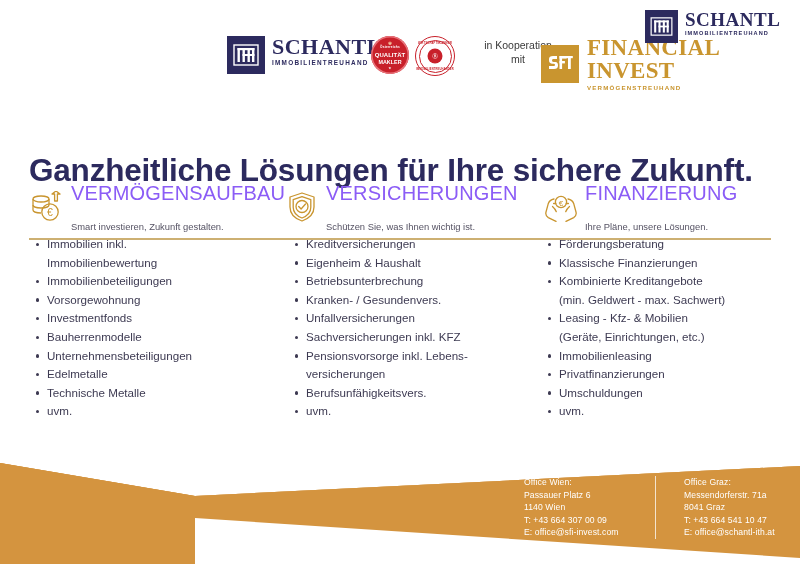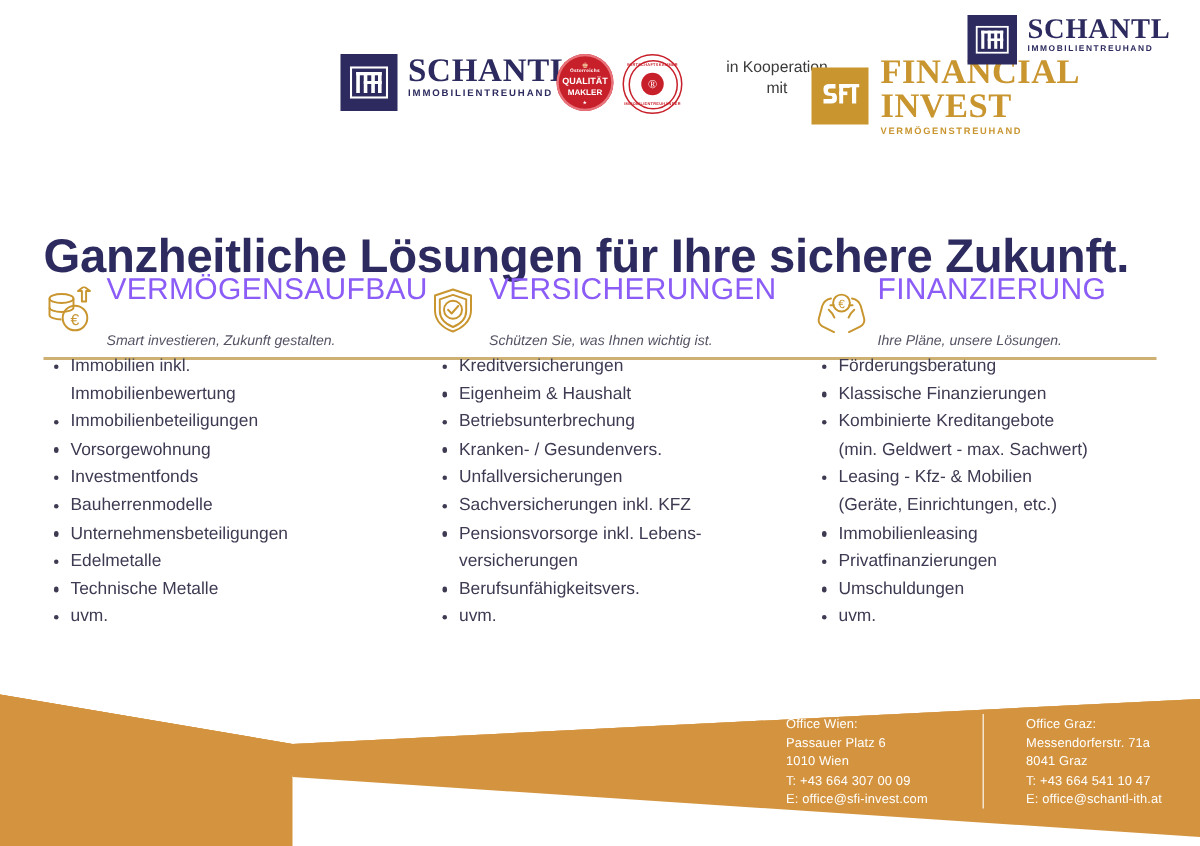--- a/index.html
+++ b/index.html
@@ -117,21 +117,21 @@
   .col:nth-child(3){padding-left:12px;}
 
   .col-head{display:flex;align-items:center;height:42px;}
   .col-icon{width:36px;flex:0 0 auto;display:flex;align-items:center;justify-content:center;}
   .col-text{margin-left:6px;}
   .col-title{
     font-size:20px;font-weight:normal;color:#8b5cf6;letter-spacing:.2px;
     line-height:1.1;
   }
   .col-tag{
-    font-size:9.4px;font-style:italic;color:#555263;margin-top:17px;
+    font-size:9.4px;color:#555263;margin-top:17px;
     letter-spacing:0;
   }
 
   .rule{
     position:absolute;left:29px;top:238px;width:742px;height:2px;
     background:#cdb072;
   }
 
   .bullets{
     position:absolute;top:235px;font-size:11.6px;color:#3d3a52;
@@ -357,21 +357,21 @@
     <polygon points="0,124 195,56 800,26 800,124" fill="#ffffff"></polygon>
     <polygon points="0,23 195,56 800,26 800,74 195,77 0,124" fill="#d4943f"></polygon>
     <polygon points="195,56 800,26 800,118 195,78" fill="#d4943f"></polygon>
     <polygon points="0,23 195,56 195,124 0,124" fill="#d4943f"></polygon>
   </svg>
 
   <div class="offices">
     <div class="office o1">
       <span class="ln">Office Wien:</span>
       <span class="ln">Passauer Platz 6</span>
-      <span class="ln">1010 Wien</span>
+      <span class="ln">1140 Wien</span>
       <span class="ln">T: +43 664 307 00 09</span>
       <span class="ln">E: office@sfi-invest.com</span>
     </div>
     <div class="office o2">
       <span class="ln">Office Graz:</span>
       <span class="ln">Messendorferstr. 71a</span>
       <span class="ln">8041 Graz</span>
       <span class="ln">T: +43 664 541 10 47</span>
       <span class="ln">E: office@schantl-ith.at</span>
     </div>

